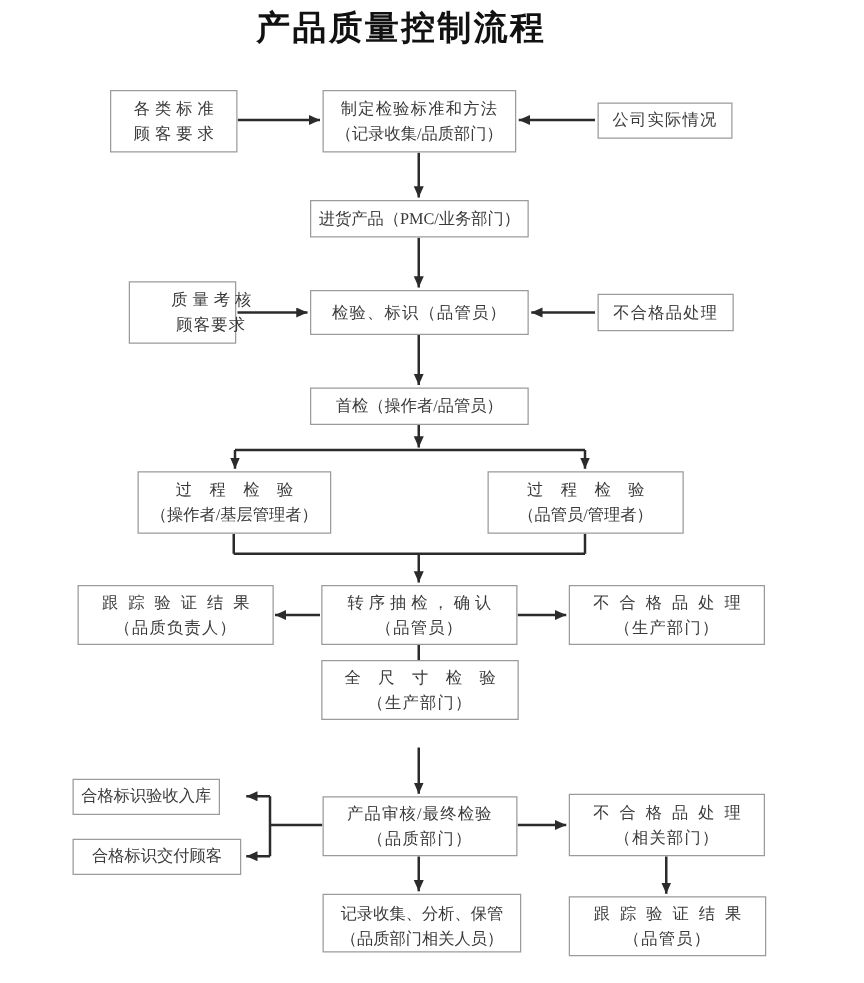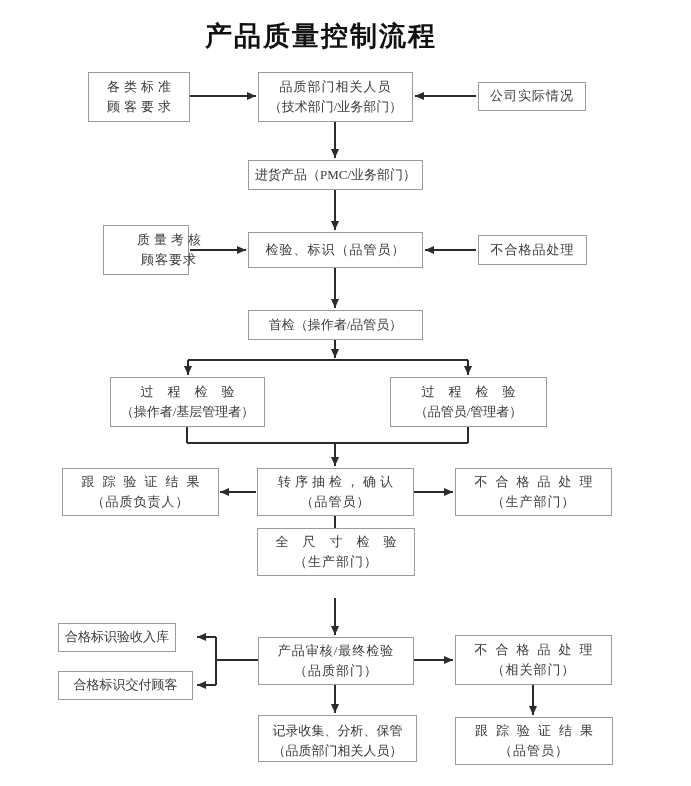--- a/index.html
+++ b/index.html
@@ -12,21 +12,20 @@
     overflow:hidden;
   }
   .title{
     position:absolute;left:0;top:4px;width:642px;
     text-align:center;
     font-family:"Liberation Sans", sans-serif;
     font-weight:bold;
     font-size:27px;
     letter-spacing:2px;
     color:#111;
-    margin-top:14px;
   }
   svg.wires{position:absolute;left:0;top:0;z-index:1;}
   .box{
     position:absolute;
     box-sizing:border-box;
     border:1px solid #9b9b9b;
     background:#ffffff;
     display:flex;
     flex-direction:column;
     justify-content:center;
@@ -84,22 +83,22 @@
       <line x1="335" y1="685" x2="335" y2="713" marker-end="url(#arr)"></line>
       <line x1="533" y1="685" x2="533" y2="715" marker-end="url(#arr)"></line>
     </g>
   </svg>
 
   <div class="box" style="left:88px;top:72px;width:102px;height:50px;">
     <span class="ln sp-sm">各类标准</span>
     <span class="ln sp-sm">顾客要求</span>
   </div>
   <div class="box" style="left:258px;top:72px;width:155px;height:50px;">
-    <span class="ln sp-xs">品质部门相关人员</span>
-    <span class="ln">（技术部门/业务部门）</span>
+    <span class="ln sp-xs">制定检验标准和方法</span>
+    <span class="ln">（记录收集/品质部门）</span>
   </div>
   <div class="box" style="left:478px;top:82px;width:108px;height:29px;">
     <span class="ln sp-xs">公司实际情况</span>
   </div>
 
   <div class="box" style="left:248px;top:160px;width:175px;height:30px;">
     <span class="ln">进货产品（PMC/业务部门）</span>
   </div>
 
   <div class="box" style="left:103px;top:225px;width:86px;height:50px;padding-left:46px;">

